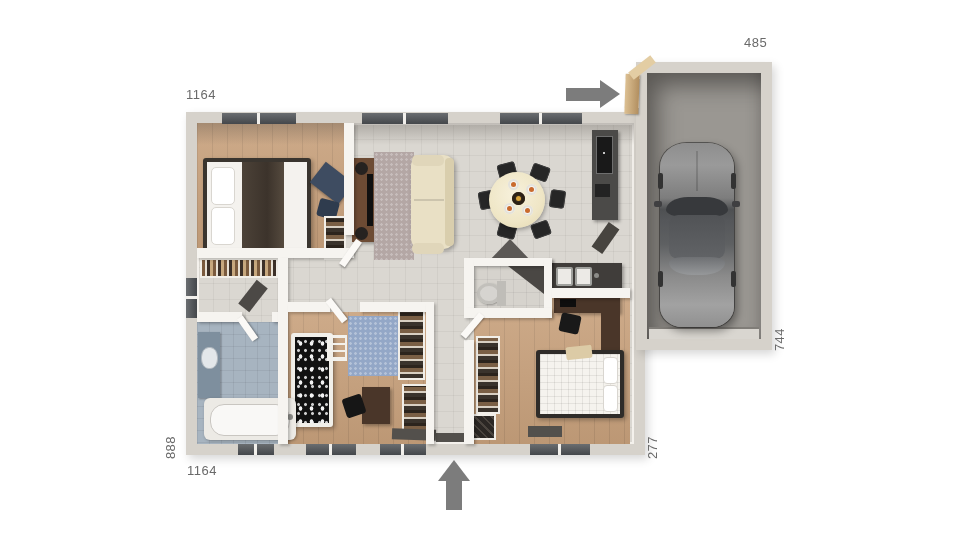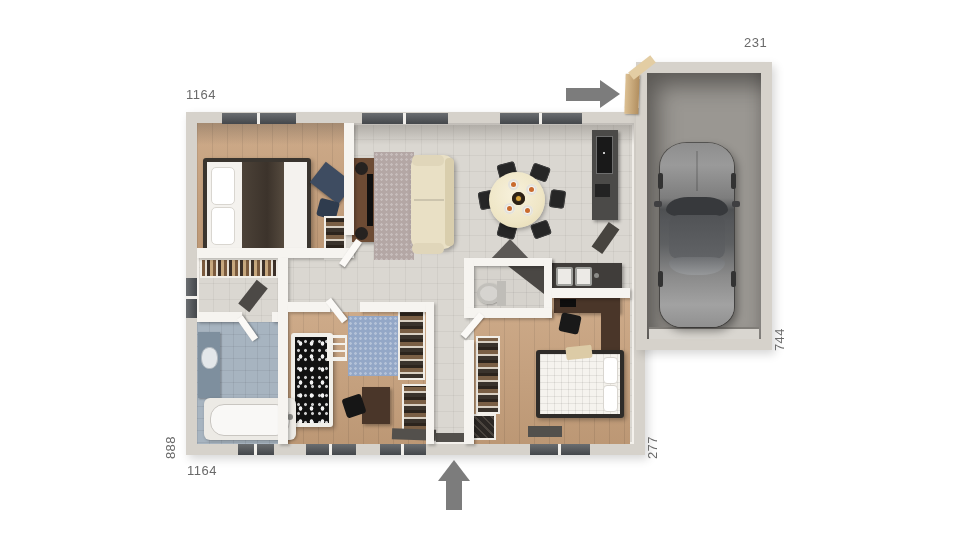--- a/index.html
+++ b/index.html
@@ -195,19 +195,19 @@
 
   <div class="abs" style="left:625px;top:74px;width:14px;height:40px;background:linear-gradient(90deg,#dcc093,#b28f60);transform:rotate(2deg);box-shadow:1px 1px 2px rgba(0,0,0,.3);"></div>
   <div class="abs" style="left:628px;top:63px;width:28px;height:9px;background:#e3cda3;transform:rotate(-38deg);"></div>
 
   <div class="abs" style="left:566px;top:88px;width:34px;height:13px;background:#7c7c7c;"></div>
   <div class="abs" style="left:600px;top:80px;width:0;height:0;border-left:20px solid #7c7c7c;border-top:14px solid transparent;border-bottom:14px solid transparent;"></div>
   <div class="abs" style="left:438px;top:460px;width:0;height:0;border-bottom:21px solid #7c7c7c;border-left:16px solid transparent;border-right:16px solid transparent;"></div>
   <div class="abs" style="left:446px;top:481px;width:16px;height:29px;background:#7c7c7c;"></div>
 
   <div class="lbl" style="left:186px;top:87px;">1164</div>
-  <div class="lbl" style="left:744px;top:35px;">231</div>
+  <div class="lbl" style="left:744px;top:35px;">485</div>
   <div class="lbl rot" style="left:155px;top:440px;width:30px;text-align:center;">888</div>
   <div class="lbl" style="left:187px;top:463px;">1164</div>
   <div class="lbl rot" style="left:637px;top:440px;width:30px;text-align:center;">277</div>
   <div class="lbl rot" style="left:764px;top:332px;width:30px;text-align:center;">744</div>
 
 </div>
 
 </body></html>

